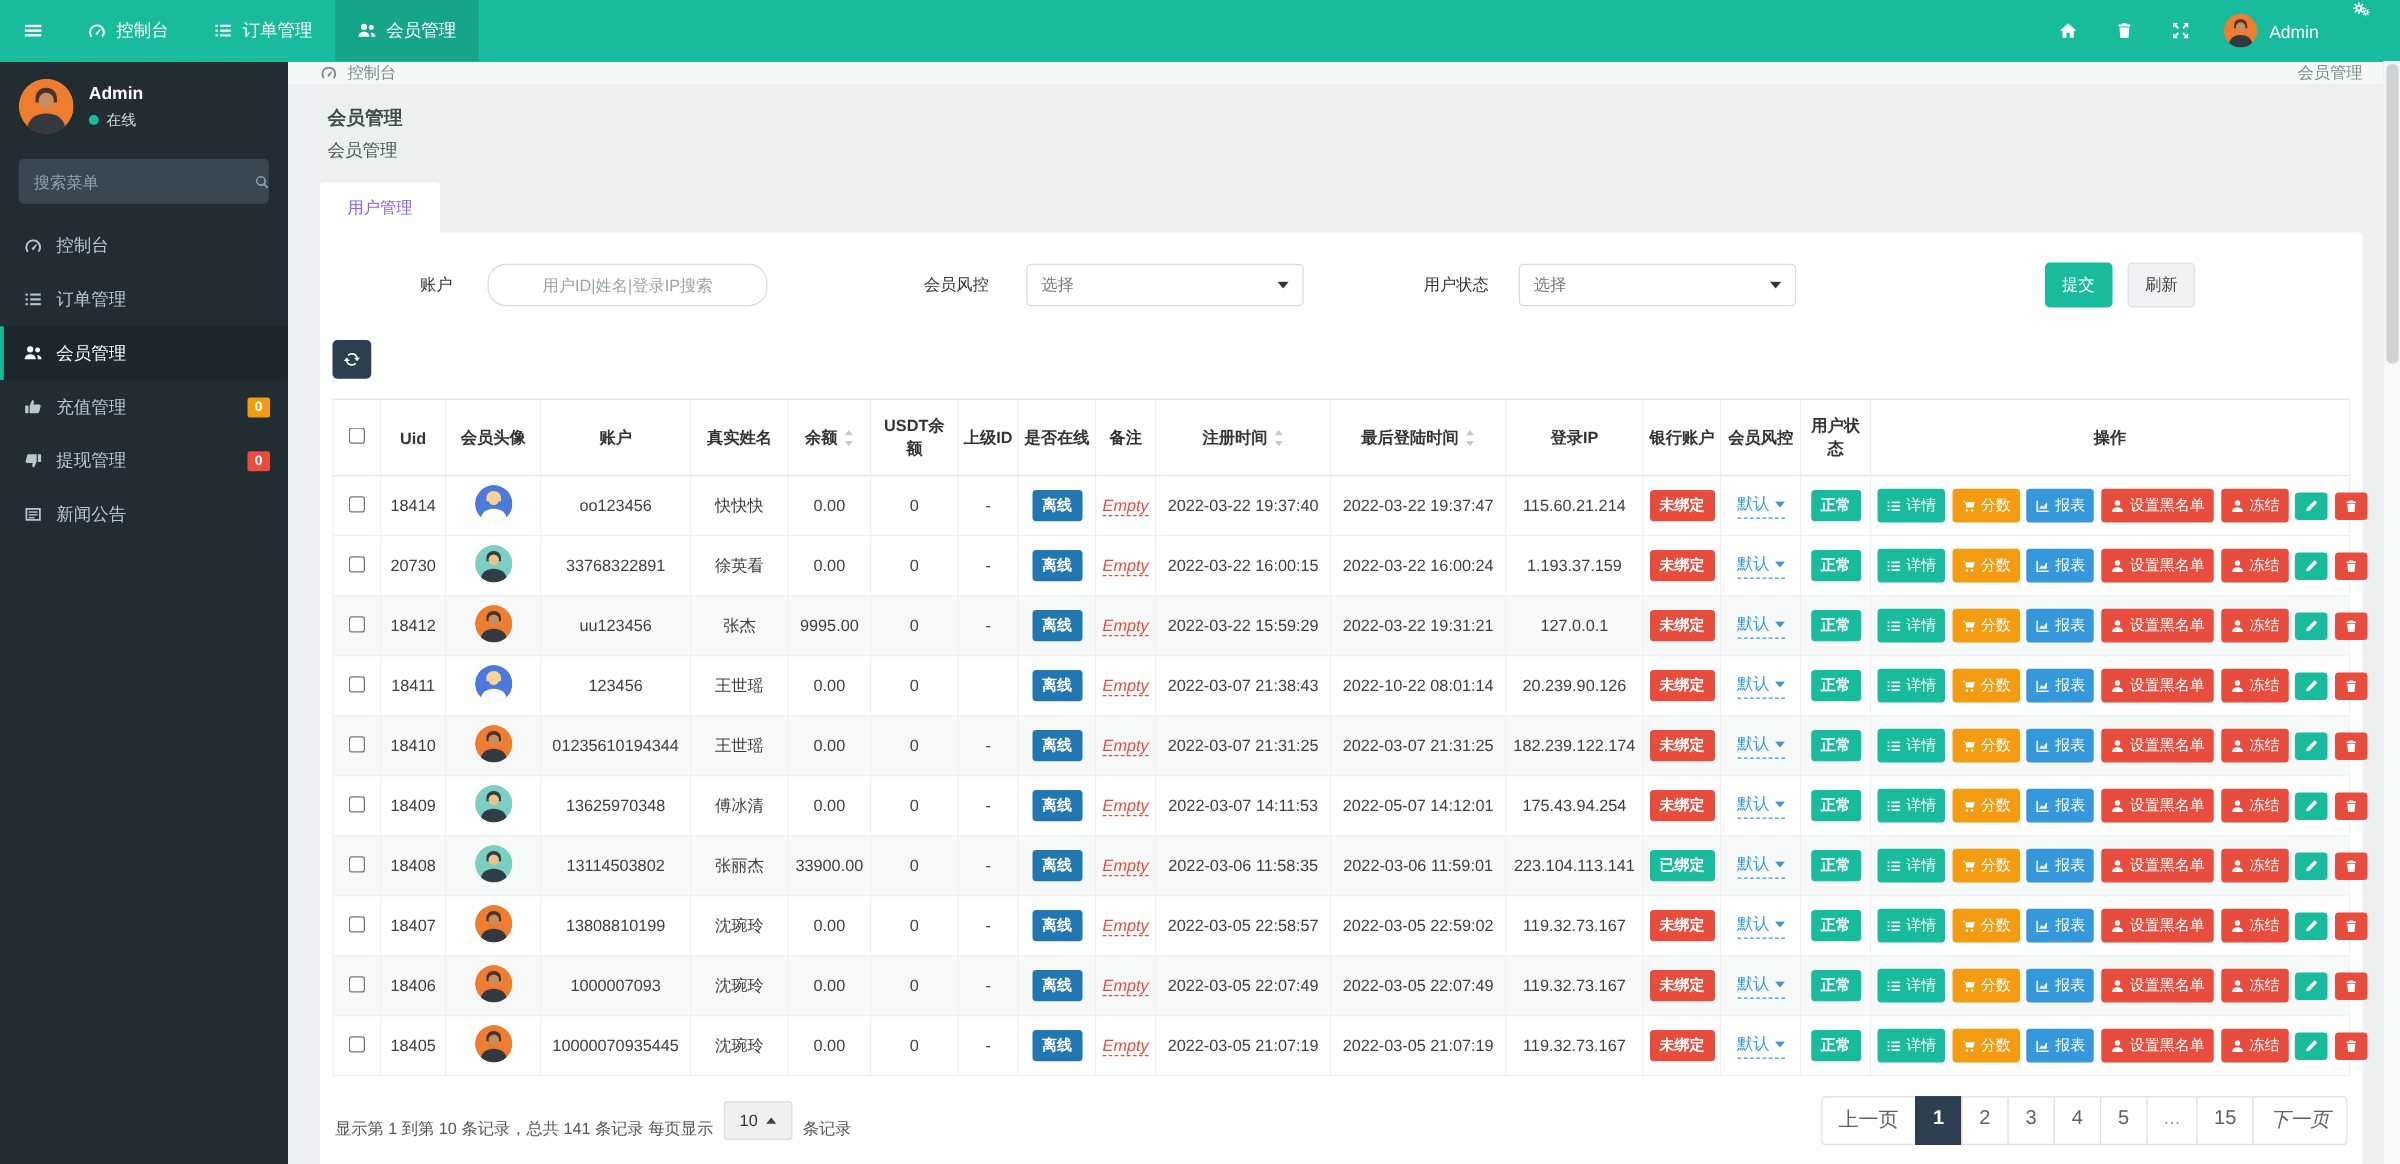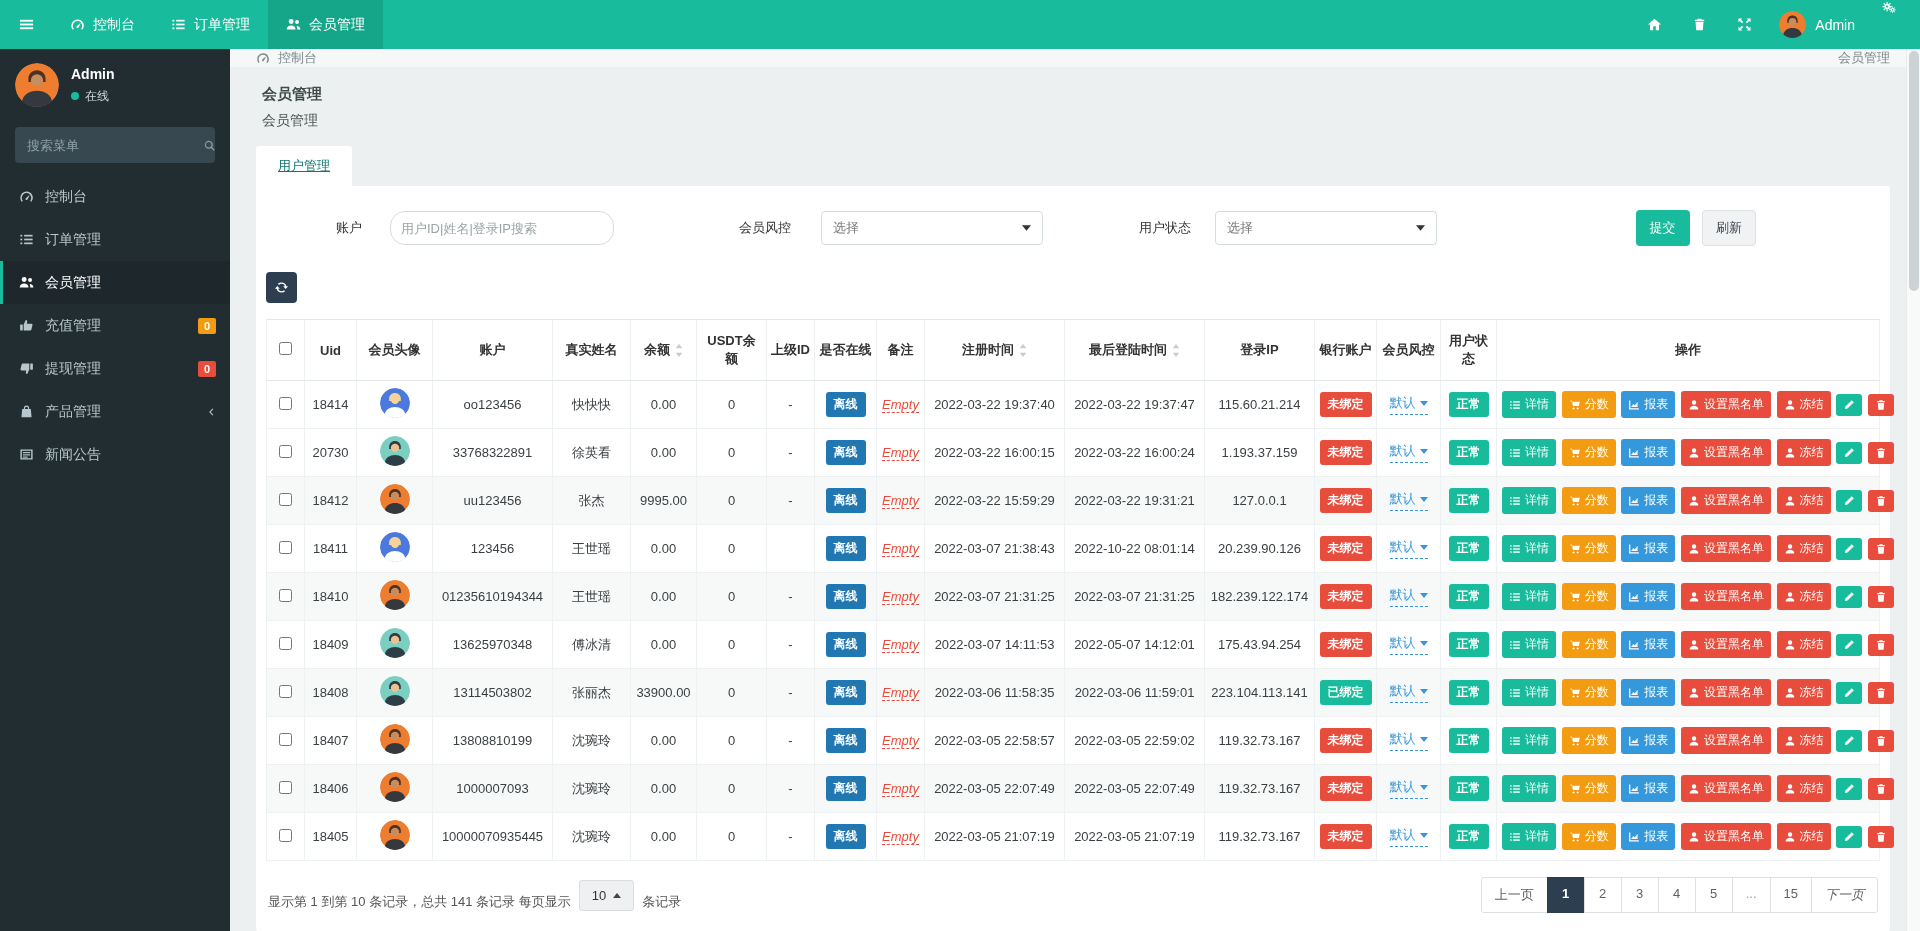--- a/index.html
+++ b/index.html
@@ -53,29 +53,29 @@
   
   .main { margin-left:230px; padding-top:49px; height:931px; display:flex; flex-direction:column; }
   .breadcrumb-bar { height:45px; background:#f6f8f8; display:flex; align-items:center;
     justify-content:space-between; padding:0 30px 0 26px; color:#7b8a8b; font-size:13px; }
   .bc-left { display:flex; align-items:center; gap:8px; }
   .bc-left svg { width:14px; height:14px; fill:#7b8a8b; }
   .content { flex:1; padding:16px 30px 0 26px; }
   .page-header { margin:2px 0 0 6px; }
   .page-title { font-size:15px; font-weight:bold; color:#3f4a4a; }
   .page-subtitle { font-size:14px; color:#4a5555; margin-top:8px; }
-  .tab { display:inline-block; margin-top:16px; background:#fff; color:#0f766e; font-size:13px;
-    padding:11px 22px; border-radius:3px 3px 0 0;text-decoration:underline; }
+  .tab { display:inline-block; margin-top:16px; background:#fff; color:#8b5cf6; font-size:13px;
+    padding:11px 22px; border-radius:3px 3px 0 0; }
   .panel { background:#fff; padding:14px 10px 18px; border-radius:0 3px 3px 3px; }
 
   
   .filter-row { display:flex; align-items:center; margin-top:10px; }
   .f-label { font-size:13px; color:#333; }
   .f-input { width:224px; height:34px; border:1px solid #d5dcdd; border-radius:15px; padding:0 10px;
-    font-size:13px; color:#333; outline:none; }
+    font-size:13px; color:#333; outline:none;text-align:center; }
   .f-input::placeholder { color:#9aa4a6; }
   .f-select { width:222px; height:34px; border:1px solid #d5dcdd; border-radius:4px; background:#fff;
     display:flex; align-items:center; justify-content:space-between; padding:0 11px; font-size:13px; color:#777; cursor:pointer; }
   .f-select svg { width:9px; height:6px; fill:#333; }
   .btn { display:inline-flex; align-items:center; justify-content:center; border:0; border-radius:4px;
     font-size:13px; cursor:pointer; font-family:inherit; }
   .btn-submit { background:#18bc9c; color:#fff; padding:9px 14px; }
   .btn-refresh { background:#f0f2f3; color:#39424a; border:1px solid #dde2e3; padding:8px 13px; margin-left:8px; }
 
   .toolbar { margin-top:26px; }
@@ -106,21 +106,21 @@
   .a-green { background:#18bc9c; } .a-orange { background:#f39c12; } .a-blue { background:#3498db; } .a-red { background:#e74c3c; }
 
   
   .table-footer { display:flex; align-items:center; justify-content:space-between; margin-top:16px; padding:0 2px; }
   .summary { display:flex; align-items:flex-end; gap:8px; font-size:13px; color:#555; }
   .page-size-btn { display:inline-flex; align-items:center; gap:7px; background:#eef0f1; border:1px solid #d8dddf;
     border-radius:3px; padding:7px 12px; font-size:13px; color:#333; cursor:pointer; }
   .caret-up { width:0; height:0; border-left:4px solid transparent; border-right:4px solid transparent; border-bottom:5px solid #444; }
   .pagination { display:flex; }
   .page-btn { min-width:38px; padding:8px 13px; border:1px solid #dde1e2; margin-left:-1px; background:#fff;
-    color:#5a6468; font-size:13px; text-align:center; }
+    color:#5a6468; font-size:16px; text-align:center; }
   .page-btn:first-child { border-radius:3px 0 0 3px; margin-left:0; }
   .page-btn:last-child { border-radius:0 3px 3px 0;font-style:italic; }
   .page-btn.active { background:#2c3e50; border-color:#2c3e50; color:#fff; font-weight:bold; }
   .page-btn.dots { color:#9aa2a6; }
 
   
   .scrollbar { position:fixed; top:49px; right:0; bottom:0; width:14px; background:#f8f9f9; border-left:1px solid #e9ebeb; z-index:60; }
   .scroll-thumb { position:absolute; top:2px; left:2px; width:10px; height:240px; background:#cdd2d4; border-radius:5px; }
 </style>
 </head>
@@ -332,35 +332,20 @@
             </svg>
           </span>
           <span class="side-label">提现管理</span>
           <span class="side-badge" style="background:#e74c3c">0</span>
         </a>
       </li>
       <li>
         <a class="side-item">
           <span class="ic">
             <svg viewBox="0 0 16 16">
-              <path fill-rule="evenodd" d="M10.8 5.2V4.4a2.8 2.8 0 1 0-5.6 0v.8H3.4L2.6 14h10.8l-.8-8.8zM6.4 4.4a1.6 1.6 0 1 1 3.2 0v.8H6.4z"></path>
-            </svg>
-          </span>
-          <span class="side-label">产品管理</span>
-          <span class="side-chevron">
-            <svg viewBox="0 0 16 16">
-              <path d="M10.5 2.5 5 8l5.5 5.5 1.2-1.2L7.4 8l4.3-4.3z"></path>
-            </svg>
-          </span>
-        </a>
-      </li>
-      <li>
-        <a class="side-item">
-          <span class="ic">
-            <svg viewBox="0 0 16 16">
               <path fill-rule="evenodd" d="M1.5 2.6v10.8h13V2.6zM3 4.1h10v7.8H3z"></path>
               <rect x="4.2" y="5.4" width="7.6" height="1.2"></rect>
               <rect x="4.2" y="7.8" width="7.6" height="1.2"></rect>
               <rect x="4.2" y="10.2" width="5" height="1.2"></rect>
             </svg>
           </span>
           <span class="side-label">新闻公告</span>
         </a>
       </li>
     </ul>

